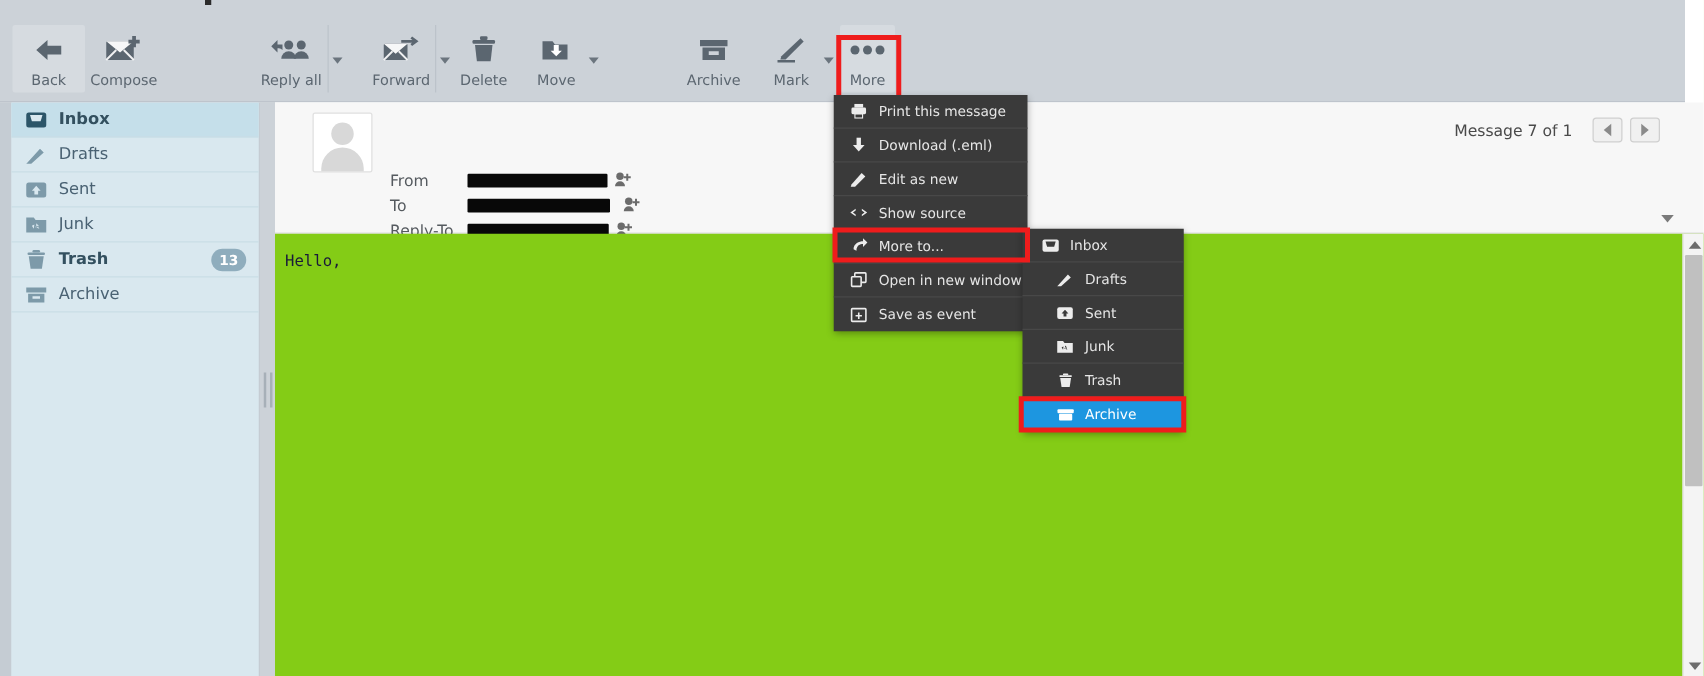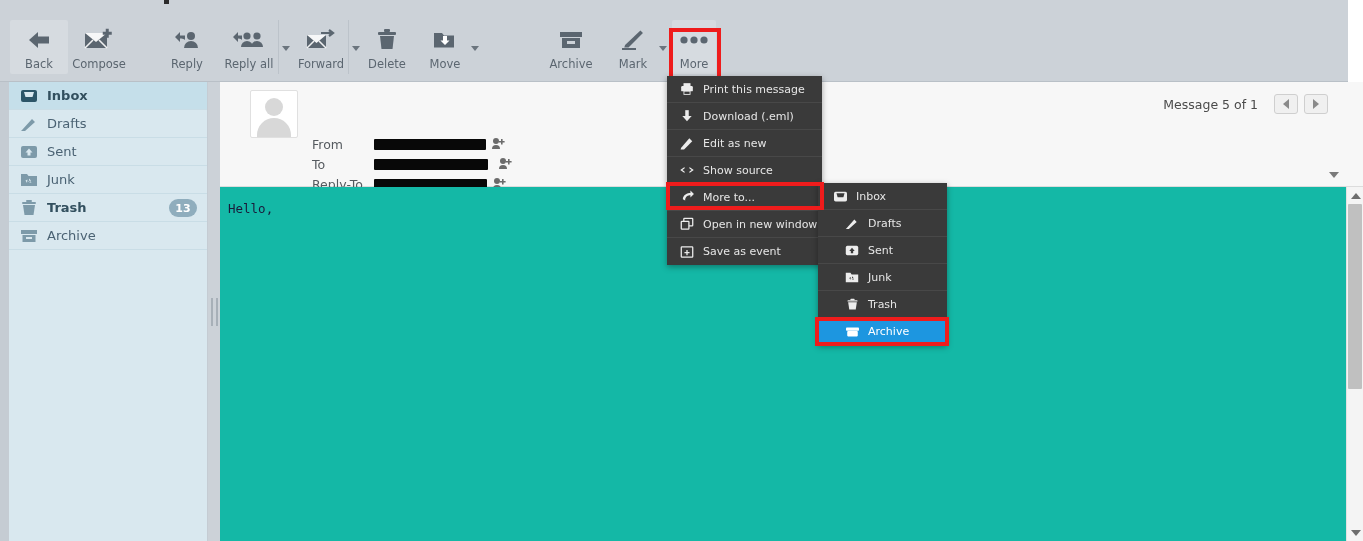--- a/index.html
+++ b/index.html
@@ -201,21 +201,21 @@
   #hdr-expand {
     position: absolute; right: 22px; top: 88px;
     width: 14px; height: 10px;
     display: flex; align-items: center; justify-content: center;
   }
   .tri-d { width:0;height:0;border-left:5px solid transparent;border-right:5px solid transparent;border-top:6px solid #7a7a7a; }
 
   #msg-body {
     position: relative;
     height: 354px;
-    background: #14b8a6;
+    background: #84cc16;
     padding: 14px 0 0 8px;
     font-family: "DejaVu Sans Mono", "Liberation Mono", monospace;
     font-size: 12.5px;
     color: #1a1a3a;
   }
   
   #body-scroll {
     position: absolute; right: 0; top: 0;
     width: 17px; height: 354px;
     background: #f4f4f4;
@@ -307,34 +307,22 @@
             <rect x="2" y="5" width="22" height="15" rx="1" fill="#5b6670"></rect>
             <path d="M2 5 L13 14 L24 5 Z" fill="#ffffff" opacity="0.95"></path>
             <path d="M2 20 L10 12 M24 20 L16 12" stroke="#ffffff" stroke-width="1.6" fill="none" opacity="0.9"></path>
             <path d="M25 1 h4 v4 h4 v4 h-4 v4 h-4 v-4 h-4 v-4 h4 z" transform="translate(-2,0) scale(0.75) translate(8,0)" fill="#5b6670"></path>
           </svg>
         </span>
         <span class="tb-label">Compose</span>
       </div>
     </div>
 
-    <div class="tb-group" style="left:158px;">
-      <div class="tb-btn">
-        <span class="tb-icon">
-          <svg width="30" height="24" viewBox="0 0 30 24">
-            <path d="M8 4 L3 9 L8 14 L8 10.5 C12 10.5 13 12 13 12 L13 7.5 L8 7.5 Z" fill="#5b6670"></path>
-            <circle cx="19" cy="8" r="4" fill="#5b6670"></circle>
-            <path d="M12 20 a7 7 0 0 1 14 0 z" fill="#5b6670"></path>
-          </svg>
-        </span>
-        <span class="tb-label">Reply</span>
-      </div>
-    </div>
-
-    <div class="tb-group" style="left:218px;justify-content:flex-end;">
+
+    <div class="tb-group" style="left:202px;justify-content:flex-end;">
       <div class="tb-btn" style="width:62px;">
         <span class="tb-icon">
           <svg width="34" height="24" viewBox="0 0 34 24">
             <path d="M6 4 L1 9 L6 14 L6 10.5 C9 10.5 10 12 10 12 L10 7.5 L6 7.5 Z" fill="#5b6670"></path>
             <circle cx="15" cy="8" r="3.6" fill="#5b6670"></circle>
             <path d="M9 19 a6 6 0 0 1 12 0 z" fill="#5b6670"></path>
             <circle cx="25" cy="8" r="3.6" fill="#5b6670"></circle>
             <path d="M19 19 a6 6 0 0 1 12 0 z" fill="#5b6670"></path>
           </svg>
         </span>
@@ -559,21 +547,21 @@
 
           <div class="meta-row">
             <span class="meta-key">Date</span>
             <span class="redact" style="width:119px;"></span>
           </div>
 
         </div>
       </div>
 
       <div id="msg-nav">
-        <span id="msg-count">Message 5 of 1</span>
+        <span id="msg-count">Message 7 of 1</span>
         <span class="navbtn">
             <i class="tri-l"></i>
           </span>
         <span class="navbtn">
             <i class="tri-r"></i>
           </span>
       </div>
 
       <div id="hdr-expand">
           <i class="tri-d"></i>

